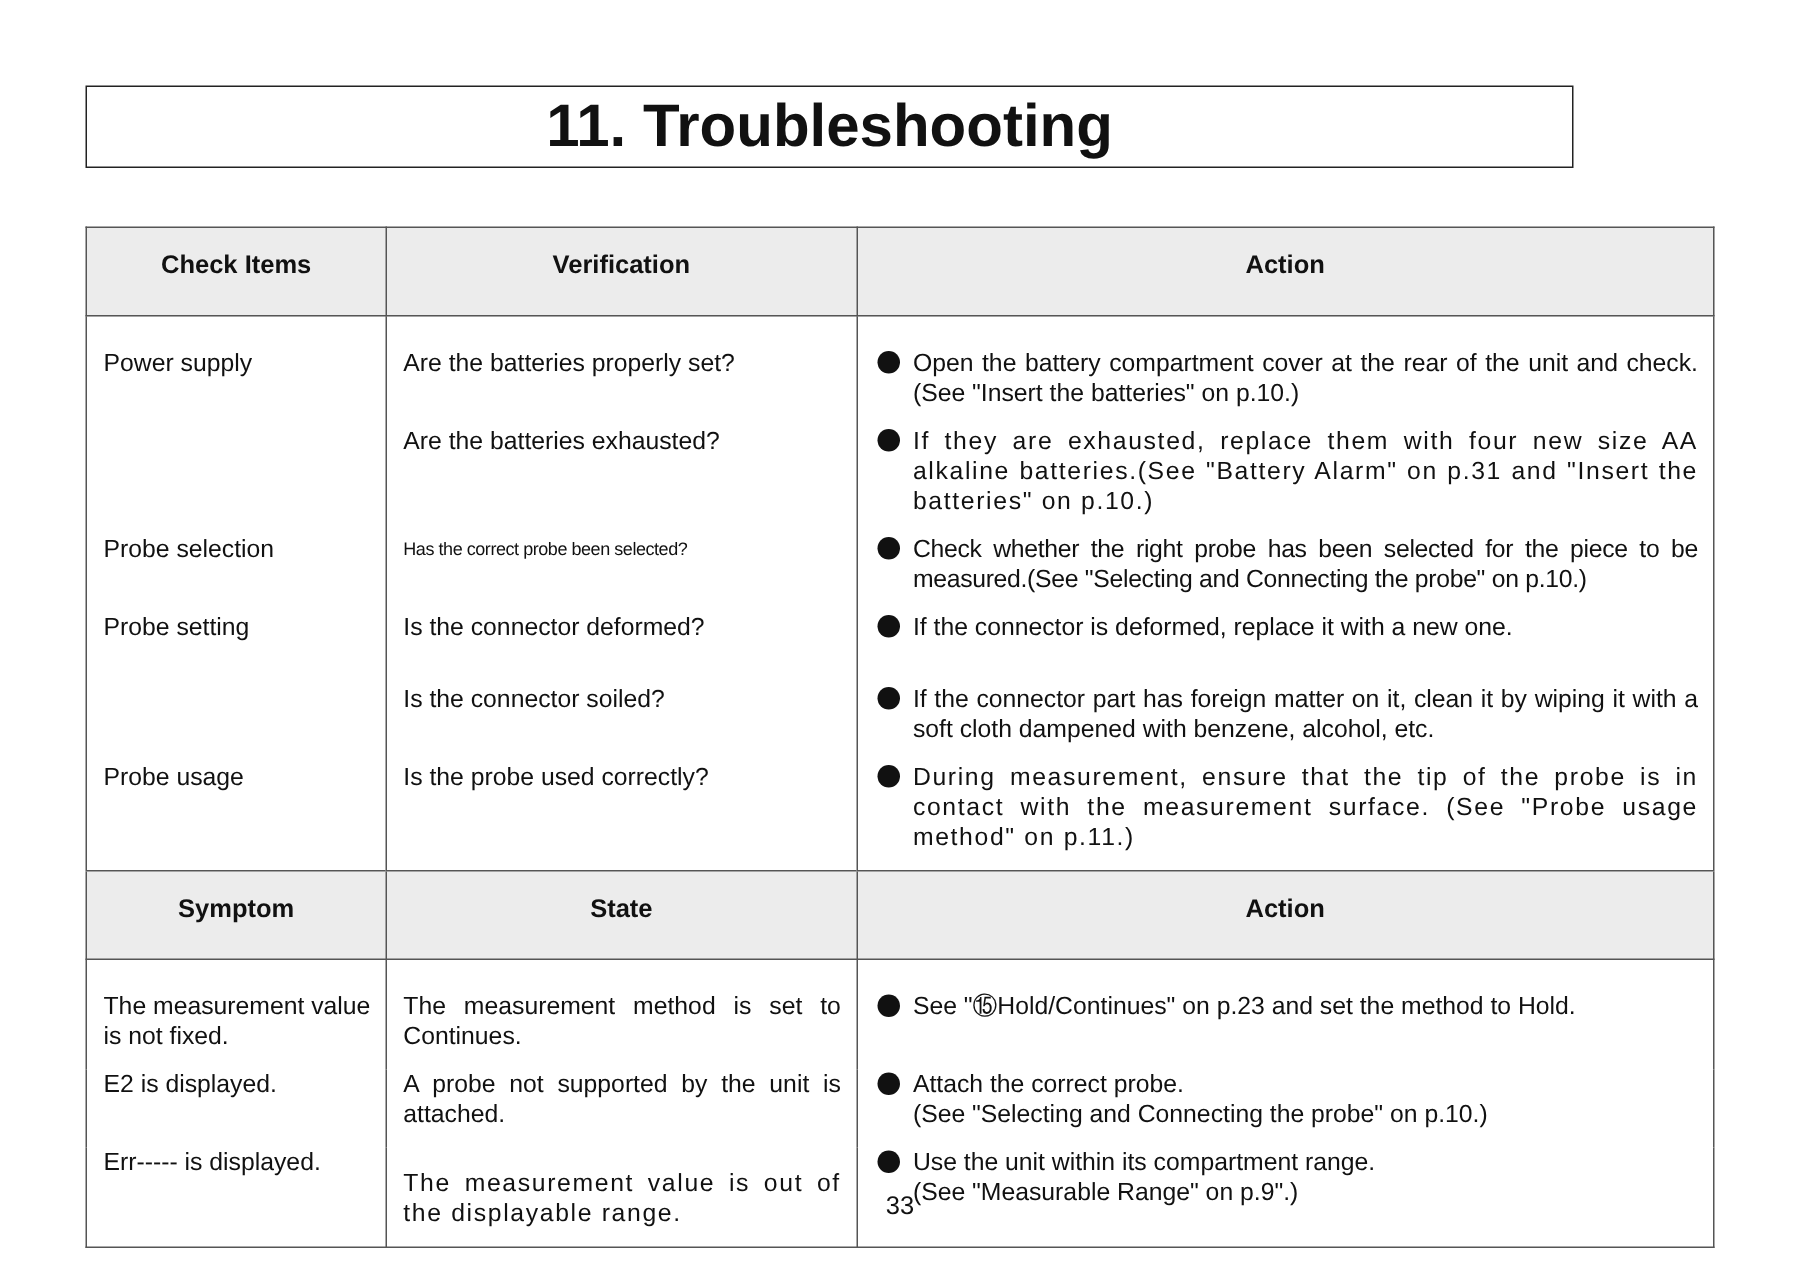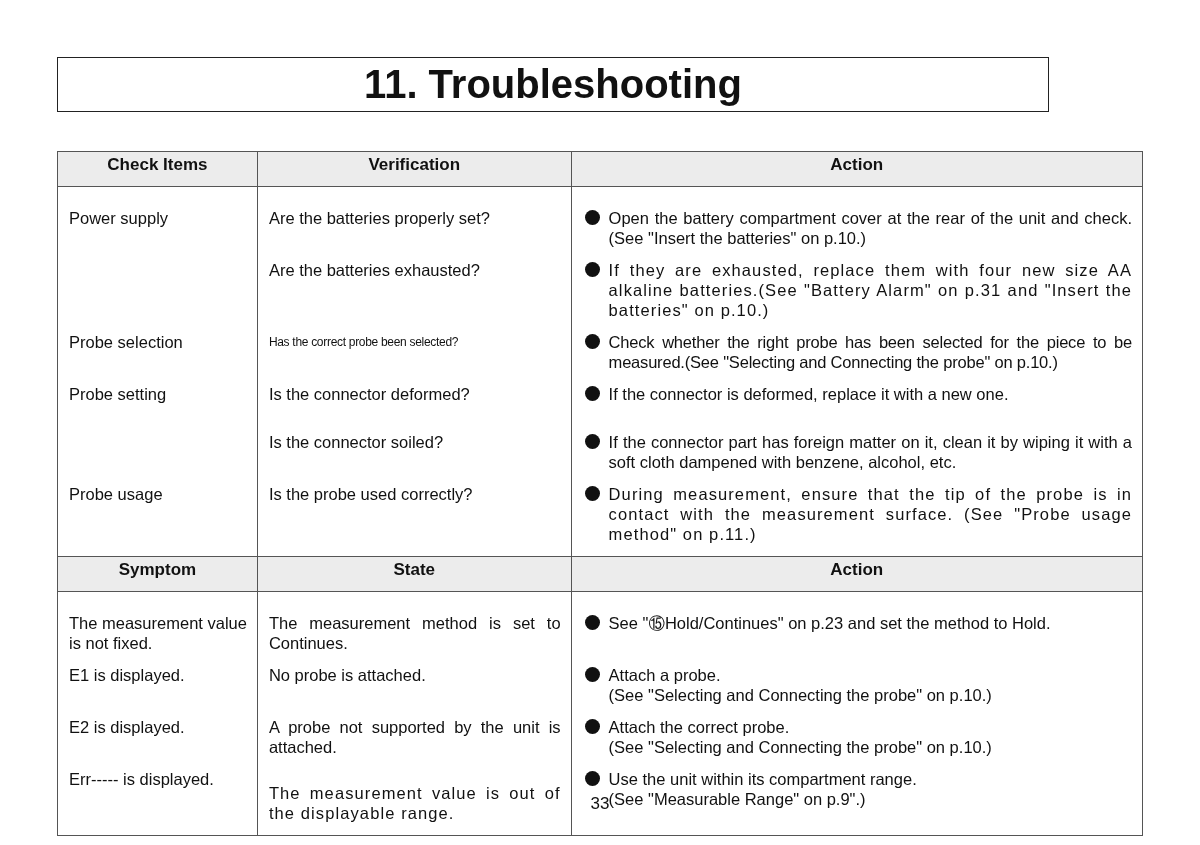--- a/index.html
+++ b/index.html
@@ -10,21 +10,21 @@
     display:flex; align-items:center; justify-content:center;
   }
   .title-box h1 { margin:0; font-size:40px; font-weight:bold; letter-spacing:0px; }
   table.ts {
     position:absolute; left:57px; top:151px; width:1086px;
     border-collapse:collapse; font-size:16.5px; line-height:20px;
   }
   table.ts td, table.ts th { border-left:1px solid #555; border-right:1px solid #555; vertical-align:top; }
   table.ts th {
     background:#ececec; font-weight:bold; text-align:center;
-    height:28px; padding:3px; border:1px solid #555; font-size:17px;
+    height:28px; padding:15px; border:1px solid #555; font-size:17px;
   }
   col.c1 { width:200px; } col.c2 { width:314px; } col.c3 { width:572px; }
   td.c1 { padding:0 8px 0 11px; }
   td.c2 { padding:0 10px 0 11px;margin-left:28px; }
   td.c3 { padding:0 10px 0 13px; }
   tr.first td { padding-top:21px; }
   tr.last td { padding-bottom:9px; }
   tr.row td { padding-bottom:12px; }
   .just { text-align:justify; }
   .bullet { display:flex; align-items:flex-start; }
@@ -128,30 +128,20 @@
     <td class="c1">The measurement value is not fixed.</td>
     <td class="c2 just">The measurement method is set to Continues.</td>
     <td class="c3">
           <div class="bullet">
             <span class="dot"></span>
             <span class="txt" style="text-align:left">See "⑮Hold/Continues" on p.23 and set the method to Hold.</span>
           </div>
         </td>
   </tr>
   <tr class="row">
-    <td class="c1">E1 is displayed.</td>
-    <td class="c2">No probe is attached.</td>
-    <td class="c3">
-          <div class="bullet">
-            <span class="dot"></span>
-            <span class="txt" style="text-align:left"><span>Attach a probe.</span><br><span>(See "Selecting and Connecting the probe" on p.10.)</span></span>
-          </div>
-        </td>
-  </tr>
-  <tr class="row">
     <td class="c1">E2 is displayed.</td>
     <td class="c2 just">A probe not supported by the unit is attached.</td>
     <td class="c3">
           <div class="bullet">
             <span class="dot"></span>
             <span class="txt" style="text-align:left"><span>Attach the correct probe.</span><br><span>(See "Selecting and Connecting the probe" on p.10.)</span></span>
           </div>
         </td>
   </tr>
   <tr class="row last bottom-border">

